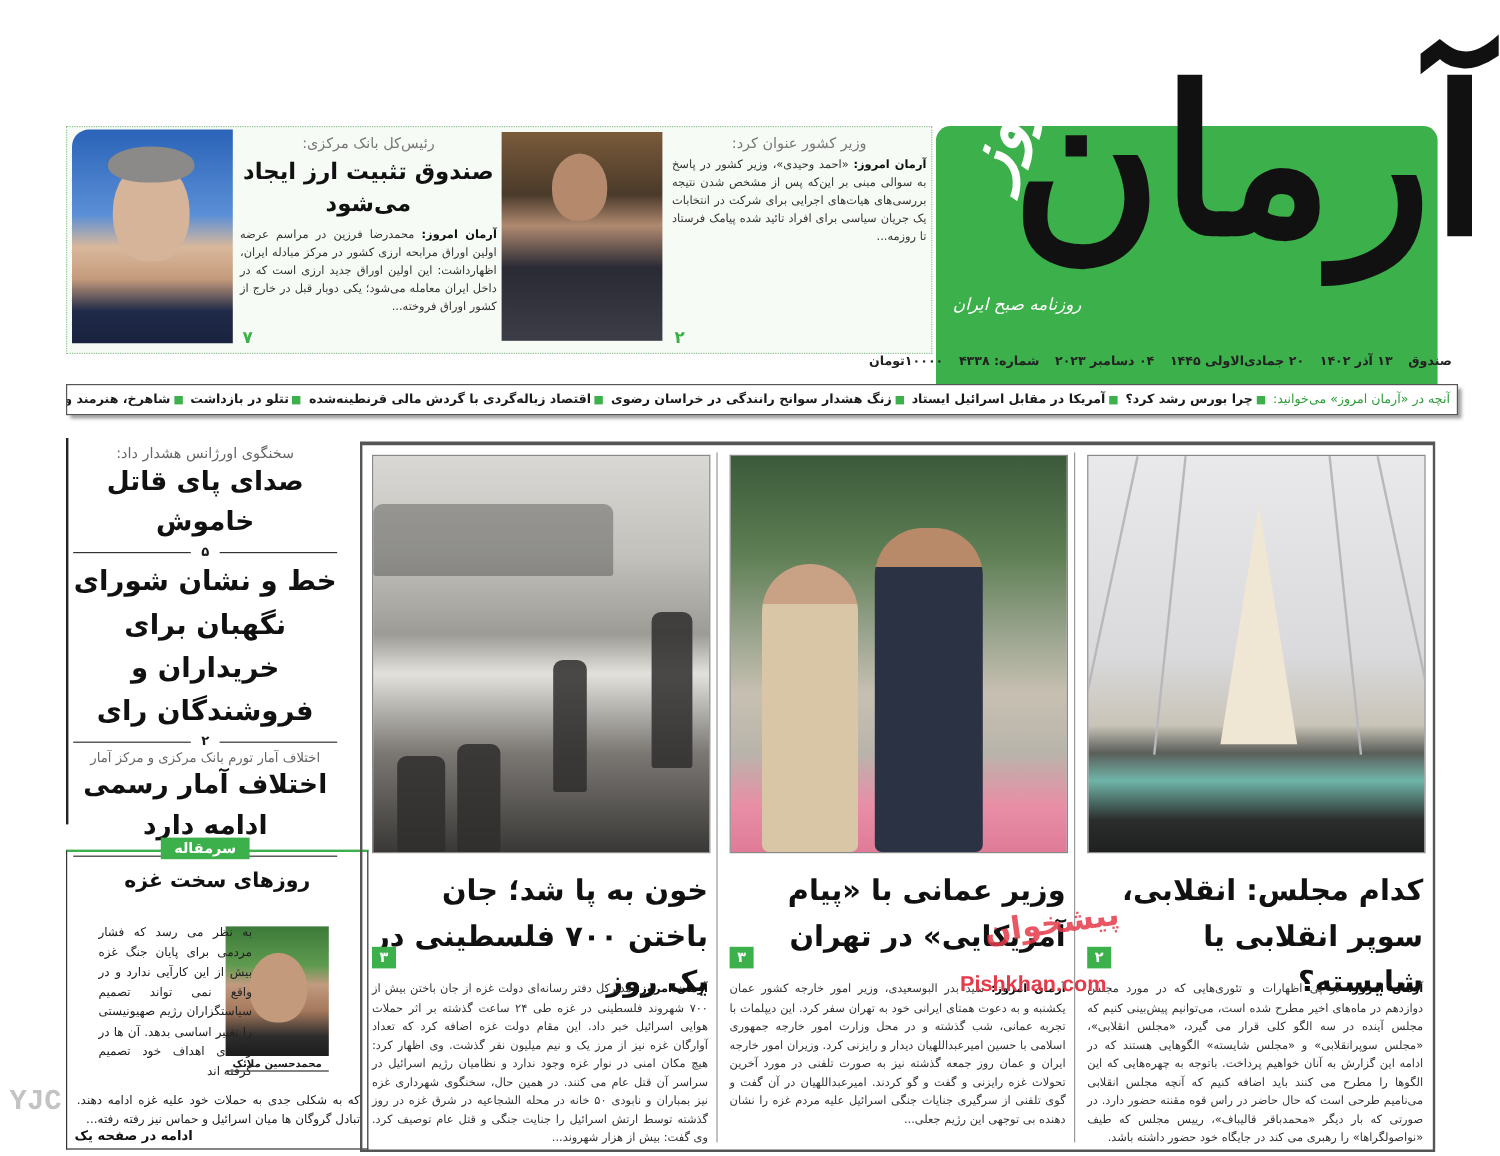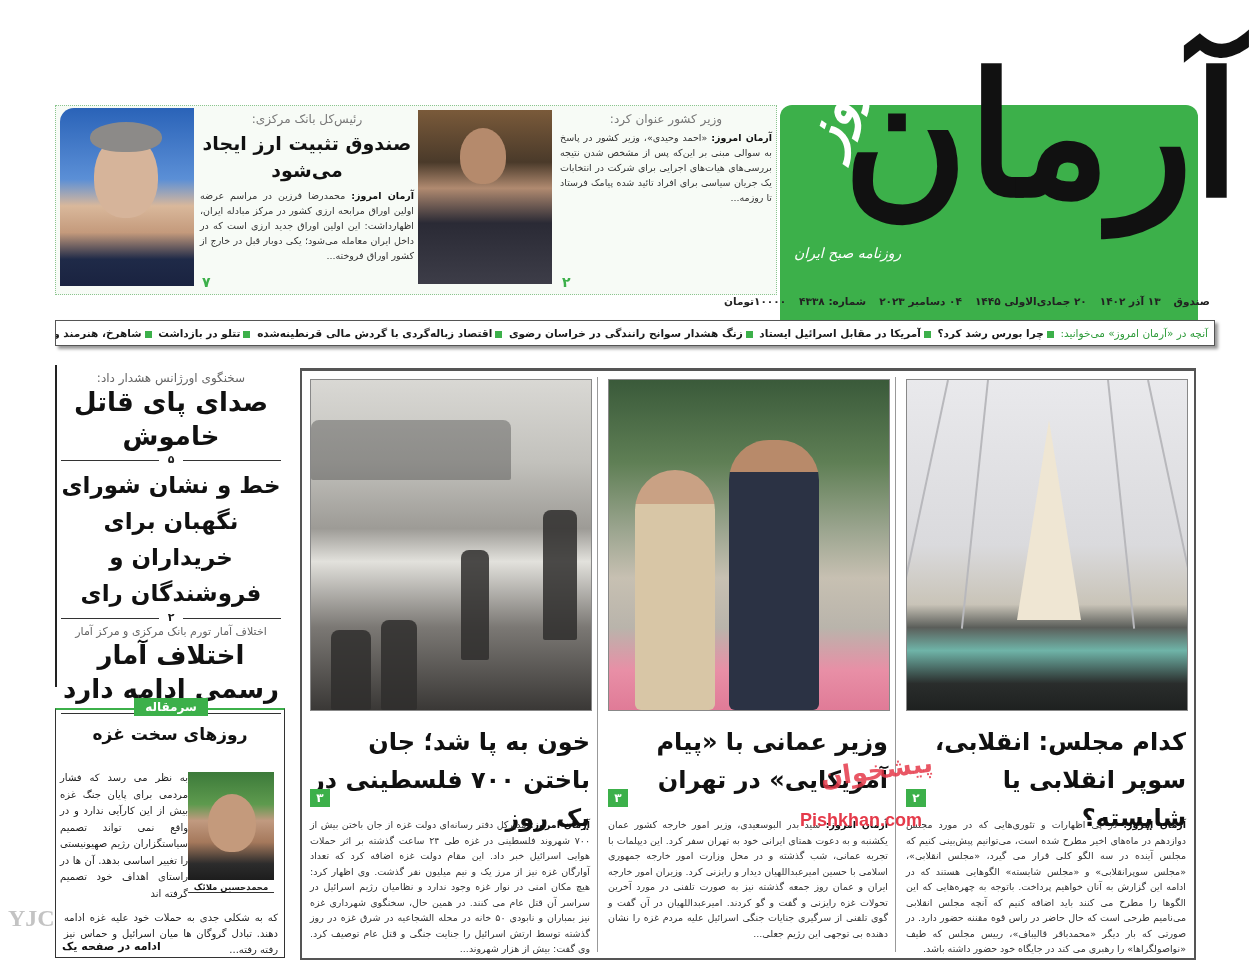--- a/index.html
+++ b/index.html
@@ -30,27 +30,27 @@
   .face { position: absolute; border-radius: 50% 50% 45% 45%; }
 
   
   .toc { position: absolute; left: 55px; top: 320px; width: 1160px; height: 26px; border: 1px solid #555; box-shadow: 3px 3px 3px #999; background: #fff; font-size: 10.5px; font-weight: bold; line-height: 24px; padding-right: 6px; white-space: nowrap; overflow: hidden; text-align: right; }
   .toc .toc-lead { color: #2e9b3a; font-weight: normal; }
   .toc .sq { display: inline-block; width: 7px; height: 7px; background: #3cb04a; margin: 0 3px; vertical-align: middle; }
 
   
   .leftcol { position: absolute; left: 55px; top: 365px; width: 230px; height: 322px; border-left: 2px solid #222; }
   .leftcol .kicker { font-size: 12px; color: #666; text-align: center; margin-top: 6px; }
-  .leftcol .hl { font-weight: bold; font-size: 26px; line-height: 34px; text-align: center; color: #111; }
+  .leftcol .hl { font-weight: bold; font-size: 22px; line-height: 34px; text-align: center; color: #111; }
   .rule { position: relative; height: 14px; }
   .rule::before { content: ""; position: absolute; left: 4px; right: 4px; top: 7px; border-top: 1.5px solid #333; }
   .rule span { position: relative; background: #fff; padding: 0 6px; font-size: 11px; font-weight: bold; display: block; width: 24px; margin: 0 auto; text-align: center; line-height: 14px; }
 
   
-  .editorial { position: absolute; left: 55px; top: 708px; width: 230px; height: 250px; border: 1px solid #333; border-top: 2px solid #3cb04a; }
+  .editorial { position: absolute; left: 55px; top: 708px; width: 252px; height: 250px; border: 1px solid #333; border-top: 2px solid #3cb04a; }
   .ed-badge { position: absolute; left: 78px; top: -12px; width: 74px; height: 18px; background: #3cb04a; color: #fff; font-weight: bold; font-size: 12px; text-align: center; line-height: 18px; }
   .ed-title { font-weight: bold; font-size: 17px; text-align: center; margin-top: 14px; color: #111; }
   .ed-photo { position: absolute; left: 132px; top: 62px; width: 86px; height: 108px; background: linear-gradient(180deg, #3c7a3a 0%, #5e9a4e 30%, #c19a80 45%, #a5795c 65%, #2c2c2c 85%, #1d1d1d 100%); }
   .ed-caption { position: absolute; left: 132px; top: 172px; width: 86px; font-size: 8.5px; font-weight: bold; text-align: center; border-bottom: 1px solid #333; padding-bottom: 0; }
   .ed-body1 { position: absolute; right: 96px; top: 60px; width: 128px; font-size: 10px; line-height: 16.5px; text-align: justify; color: #222; }
   .ed-body2 { position: absolute; left: 8px; right: 6px; top: 200px; font-size: 10px; line-height: 16px; text-align: justify; color: #222; }
   .ed-more { position: absolute; left: 6px; bottom: 4px; font-size: 11px; font-weight: bold; color: #111; }
 
   
   .features { position: absolute; left: 300px; top: 368px; width: 896px; height: 592px; border: 2px solid #555; border-top-width: 3px; }
@@ -68,21 +68,21 @@
   .ph-parliament .ray { position: absolute; top: 0; width: 2px; height: 250px; background: #b8b8bc; transform-origin: top; }
   .ph-meeting { background: linear-gradient(180deg, #3a5a3a 0%, #5f7f55 25%, #9aa48e 45%, #c7c0b2 60%, #b9b4ab 75%, #e88fa6 88%, #e07b97 100%); }
   .ph-meeting .p1 { position: absolute; left: 26px; top: 90px; width: 80px; height: 240px; background: linear-gradient(180deg, #c9a184 0 14%, #d8c6a6 14% 100%); border-radius: 40px 40px 6px 6px; }
   .ph-meeting .p2 { position: absolute; left: 120px; top: 60px; width: 90px; height: 270px; background: linear-gradient(180deg, #b88a6a 0 12%, #2b3244 12% 100%); border-radius: 40px 40px 6px 6px; }
   .ph-gaza { background: linear-gradient(180deg, #d9d8d4 0%, #c2c1bc 25%, #9d9b96 45%, #e2e1dc 55%, #7b7874 75%, #3a3836 100%); }
   .ph-gaza .fig { position: absolute; background: #2f2e2d; border-radius: 8px 8px 2px 2px; opacity: .85; }
 
   
   .wm-pishkhan { position: absolute; left: 800px; top: 810px; font-family: "Liberation Sans", sans-serif; font-size: 18px; font-weight: bold; color: #e53a4a; direction: ltr; }
   .wm-pishkhan-fa { position: absolute; left: 820px; top: 755px; font-size: 26px; font-weight: bold; color: rgba(229,58,74,.85); transform: rotate(-8deg); }
-  .wm-yjc { position: absolute; left: 8px; top: 905px; font-family: Liberation Serif, serif; font-weight: bold; font-size: 24px; color: rgba(170,170,170,.7); direction: ltr; }
+  .wm-yjc { position: absolute; left: 8px; top: 905px; font-family: Liberation Mono, monospace; font-weight: bold; font-size: 24px; color: rgba(170,170,170,.7); direction: ltr; }
 </style>
 </head>
 <body>
 
 <div class="masthead">
   <div class="logo-green"></div>
   <div class="logo-main">آرمان</div>
   <div class="logo-sub">امروز</div>
   <div class="logo-tag">روزنامه صبح ایران</div>
 </div>

